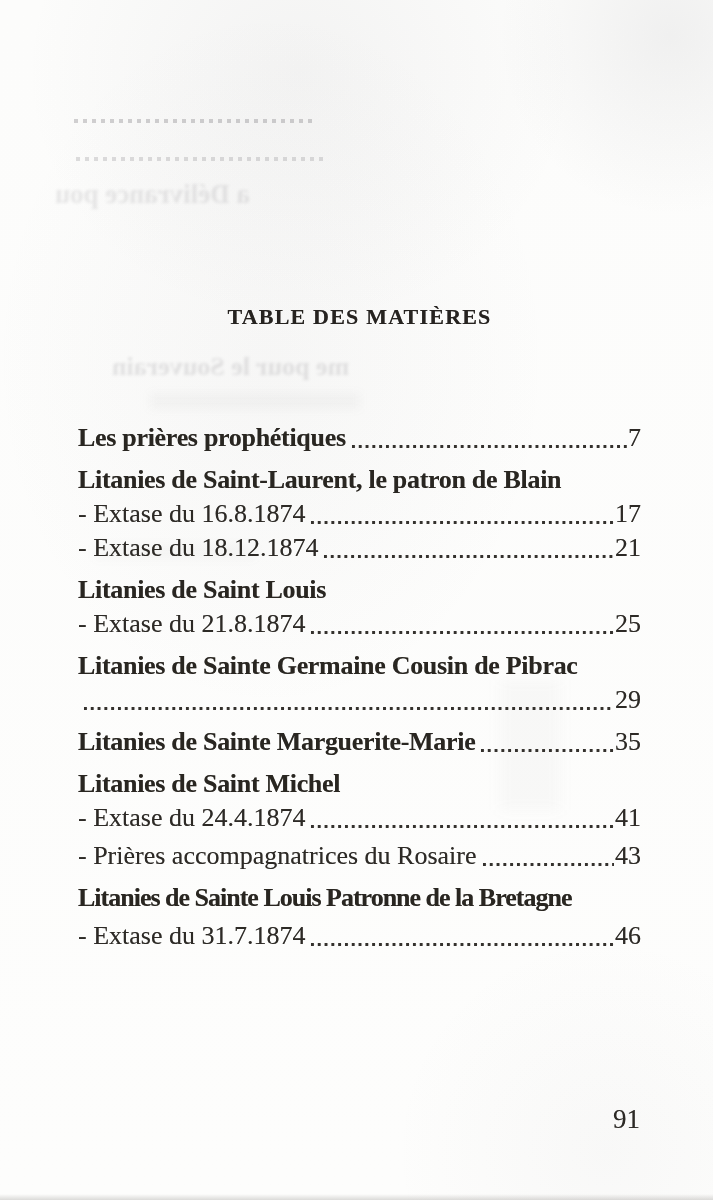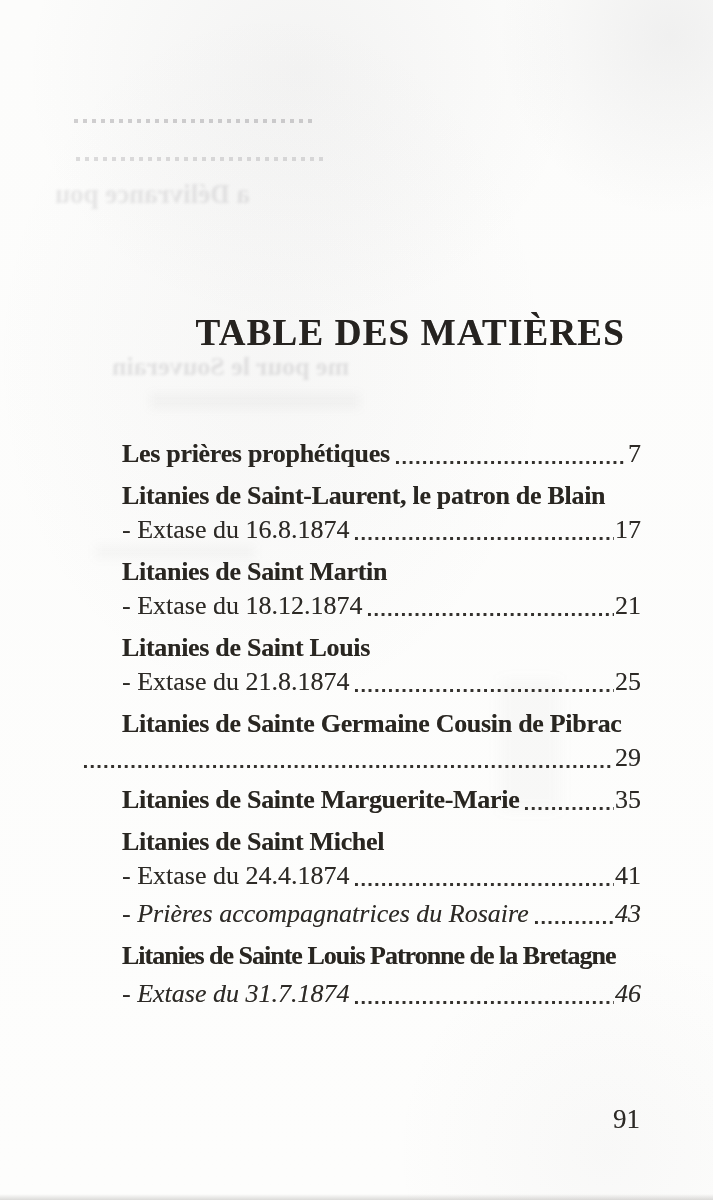--- a/index.html
+++ b/index.html
@@ -50,47 +50,47 @@
   }
 
   
   .content {
     position: absolute;
     inset: 0;
     padding: 297px 72px 0 78px;
   }
 
   .title {
-    margin: 16px;
-    font-size: 37px;
+    margin: 0;
+    font-size: 22px;
     line-height: 40px;
     font-weight: bold;
     letter-spacing: 1.2px;
-    text-align: right;
+    text-align: center;
     color: #262320;
     text-shadow: 0 0 0.6px rgba(38,35,32,0.55);
   }
 
   .toc-list { margin-top: 84px; }
 
   .row {
     display: flex;
     align-items: baseline;
     line-height: 34px;
     font-size: 26px;
     white-space: nowrap;
     text-shadow: 0 0 0.5px rgba(45,42,38,0.45);
   }
   .row.heading { display: block; }
   .row.heading, .row.bold { font-weight: bold; letter-spacing: -0.3px; color: #292621; }
   .row.tight { letter-spacing: -1px; }
   .group { margin-top: 8px; }
-  .group-sm { margin-top: 4px; font-style: italic; }
-
-  .lbl { flex: 0 0 auto; margin-left: 44px; }
+  .group-sm { margin-top: 4px; }
+
+  .lbl { flex: 0 0 auto; }
   .dots {
     flex: 1 1 auto;
     align-self: flex-end;
     height: 5px;
     margin: 0 1px 6px 5px;
     background-image: radial-gradient(circle at 2.5px 2.5px, #34312d 1.5px, rgba(0,0,0,0) 1.9px);
     background-size: 6.8px 5px;
     background-repeat: repeat-x;
     background-position: left bottom;
   }
@@ -132,23 +132,20 @@
 
       <div class="row heading group">
         <span class="lbl">Litanies de Saint-Laurent, le patron de Blain</span>
       </div>
       <div class="row">
         <span class="lbl">- Extase du 16.8.1874</span>
         <span class="dots"></span>
         <span class="pg">17</span>
       </div>
 
-      <div class="row heading group">
-        <span class="lbl">Litanies de Saint Martin</span>
-      </div>
       <div class="row">
         <span class="lbl">- Extase du 18.12.1874</span>
         <span class="dots"></span>
         <span class="pg">21</span>
       </div>
 
       <div class="row heading group">
         <span class="lbl">Litanies de Saint Louis</span>
       </div>
       <div class="row">

